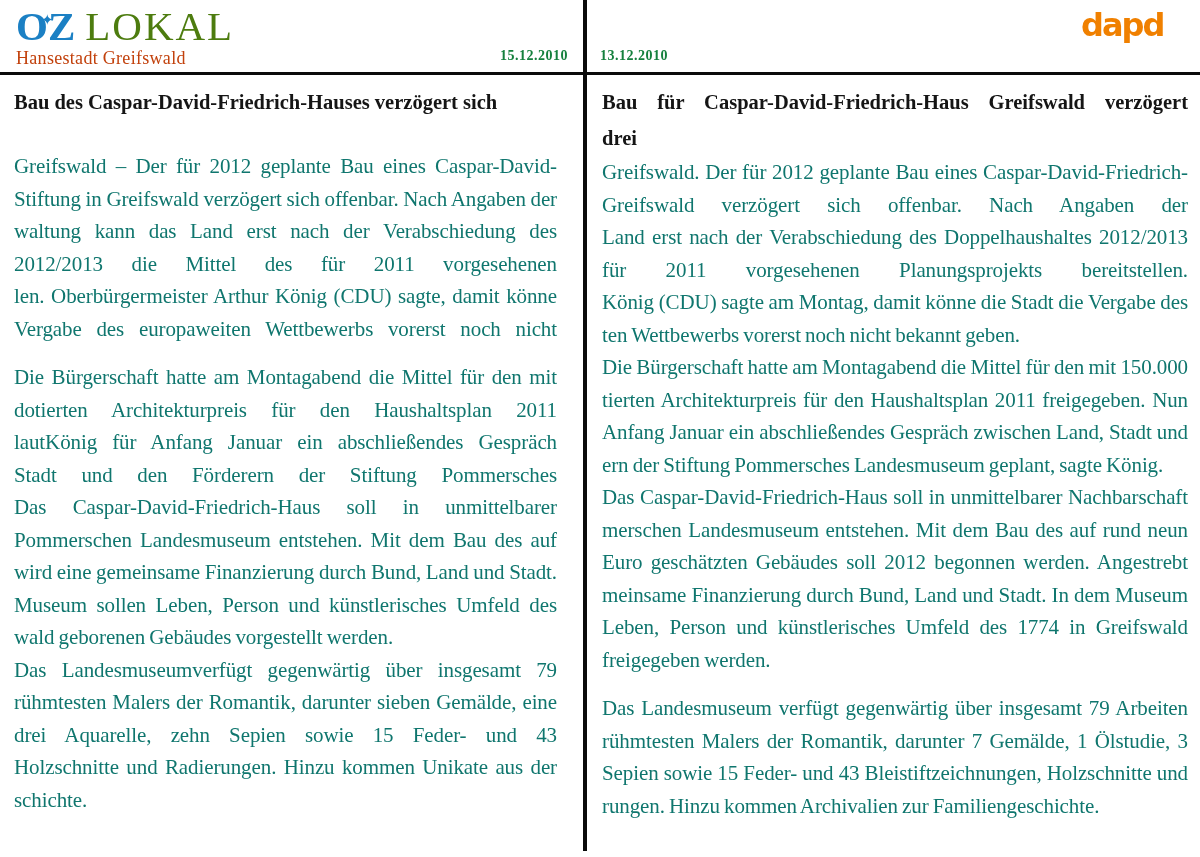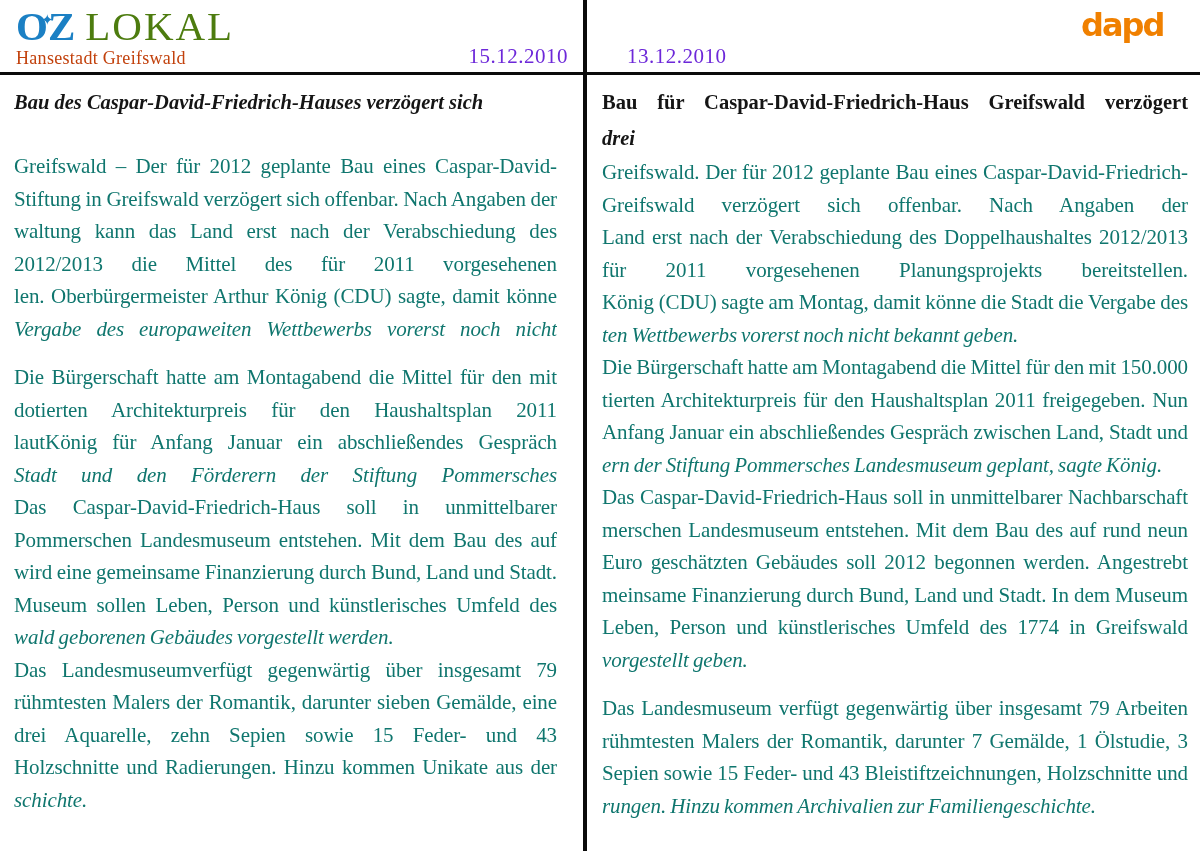--- a/index.html
+++ b/index.html
@@ -17,37 +17,37 @@
   .oz      { color:#1B80C4; font-weight:bold; position:relative; display:inline-block; }
   .star    { position:absolute; left:25px; top:-6px; font-size:15px; color:#1B80C4;
              font-family:"DejaVu Sans", sans-serif; font-weight:normal; }
   .lokal   { color:#4d7c0f; letter-spacing:2px; margin-left:10px; }
   .logo-sub{ font-size:18px; color:#c2410c; margin-top:1px; letter-spacing:0.3px; line-height:20px; }
 
   
   .dapd { position:absolute; left:1081px; top:0px; font-family:"DejaVu Sans", sans-serif;
           font-weight:bold; font-size:32px; line-height:50px; color:#F08000; letter-spacing:-2px; }
 
-  .date { position:absolute; top:46px; font-size:21px; letter-spacing:0.5px; color:#6d28d9; line-height:20px; }
+  .date { position:absolute; top:46px; font-size:14px; letter-spacing:0.5px; color:#15803d; line-height:20px;font-weight:bold; }
   #left-date  { left:390px; width:178px; text-align:right; }
-  #right-date { left:600px;margin-left:27px; }
+  #right-date { left:600px; }
 
   .headline { position:absolute; top:84px; font-weight:bold; font-size:20.5px; line-height:36px; }
   #left-headline  { left:14px;  width:543px; }
   #right-headline { left:602px; width:586px; }
   .headline .line { max-height:36px; }
 
   .body-col { position:absolute; font-size:21px; line-height:32.5px;
               word-spacing:-1px; letter-spacing:-0.1px; color:#0f766e; }
   #left-body  { left:14px;  top:150px; width:543px; }
   #right-body { left:602px; top:156px; width:586px; }
 
   .line { text-align:justify; text-align-last:justify; overflow:hidden; }
   .body-col .line { max-height:32.5px; }
-  .para .line:last-child, .headline .line:last-child { text-align-last:left;font-style:italic; }
+  .para .line:last-child, .headline .line:last-child { text-align-last:left; }
   .para.gap { margin-top:16px; }
 </style>
 </head>
 <body>
 
 <div class="rule"></div>
 <div class="divider"></div>
 
 <div>
   <div class="oz-logo">
@@ -113,21 +113,21 @@
         <div class="line">tierten Architekturpreis für den Haushaltsplan 2011 freigegeben. Nun sei für</div>
         <div class="line">Anfang Januar ein abschließendes Gespräch zwischen Land, Stadt und den Förder-</div>
         <div class="line">ern der Stiftung Pommersches Landesmuseum geplant, sagte König.</div>
       </div>
     <div class="para">
         <div class="line">Das Caspar-David-Friedrich-Haus soll in unmittelbarer Nachbarschaft zum Pom-</div>
         <div class="line">merschen Landesmuseum entstehen. Mit dem Bau des auf rund neun Millionen</div>
         <div class="line">Euro geschätzten Gebäudes soll 2012 begonnen werden. Angestrebt wird eine ge-</div>
         <div class="line">meinsame Finanzierung durch Bund, Land und Stadt. In dem Museum sollen</div>
         <div class="line">Leben, Person und künstlerisches Umfeld des 1774 in Greifswald geboren Künstlers</div>
-        <div class="line">vorgestellt geben.</div>
+        <div class="line">freigegeben werden.</div>
       </div>
     <div class="para gap">
         <div class="line">Das Landesmuseum verfügt gegenwärtig über insgesamt 79 Arbeiten des be-</div>
         <div class="line">rühmtesten Malers der Romantik, darunter 7 Gemälde, 1 Ölstudie, 3 Aquarelle, 10</div>
         <div class="line">Sepien sowie 15 Feder- und 43 Bleistiftzeichnungen, Holzschnitte und Radie-</div>
         <div class="line">rungen. Hinzu kommen Archivalien zur Familiengeschichte.</div>
       </div>
   </div>
 </div>
 

